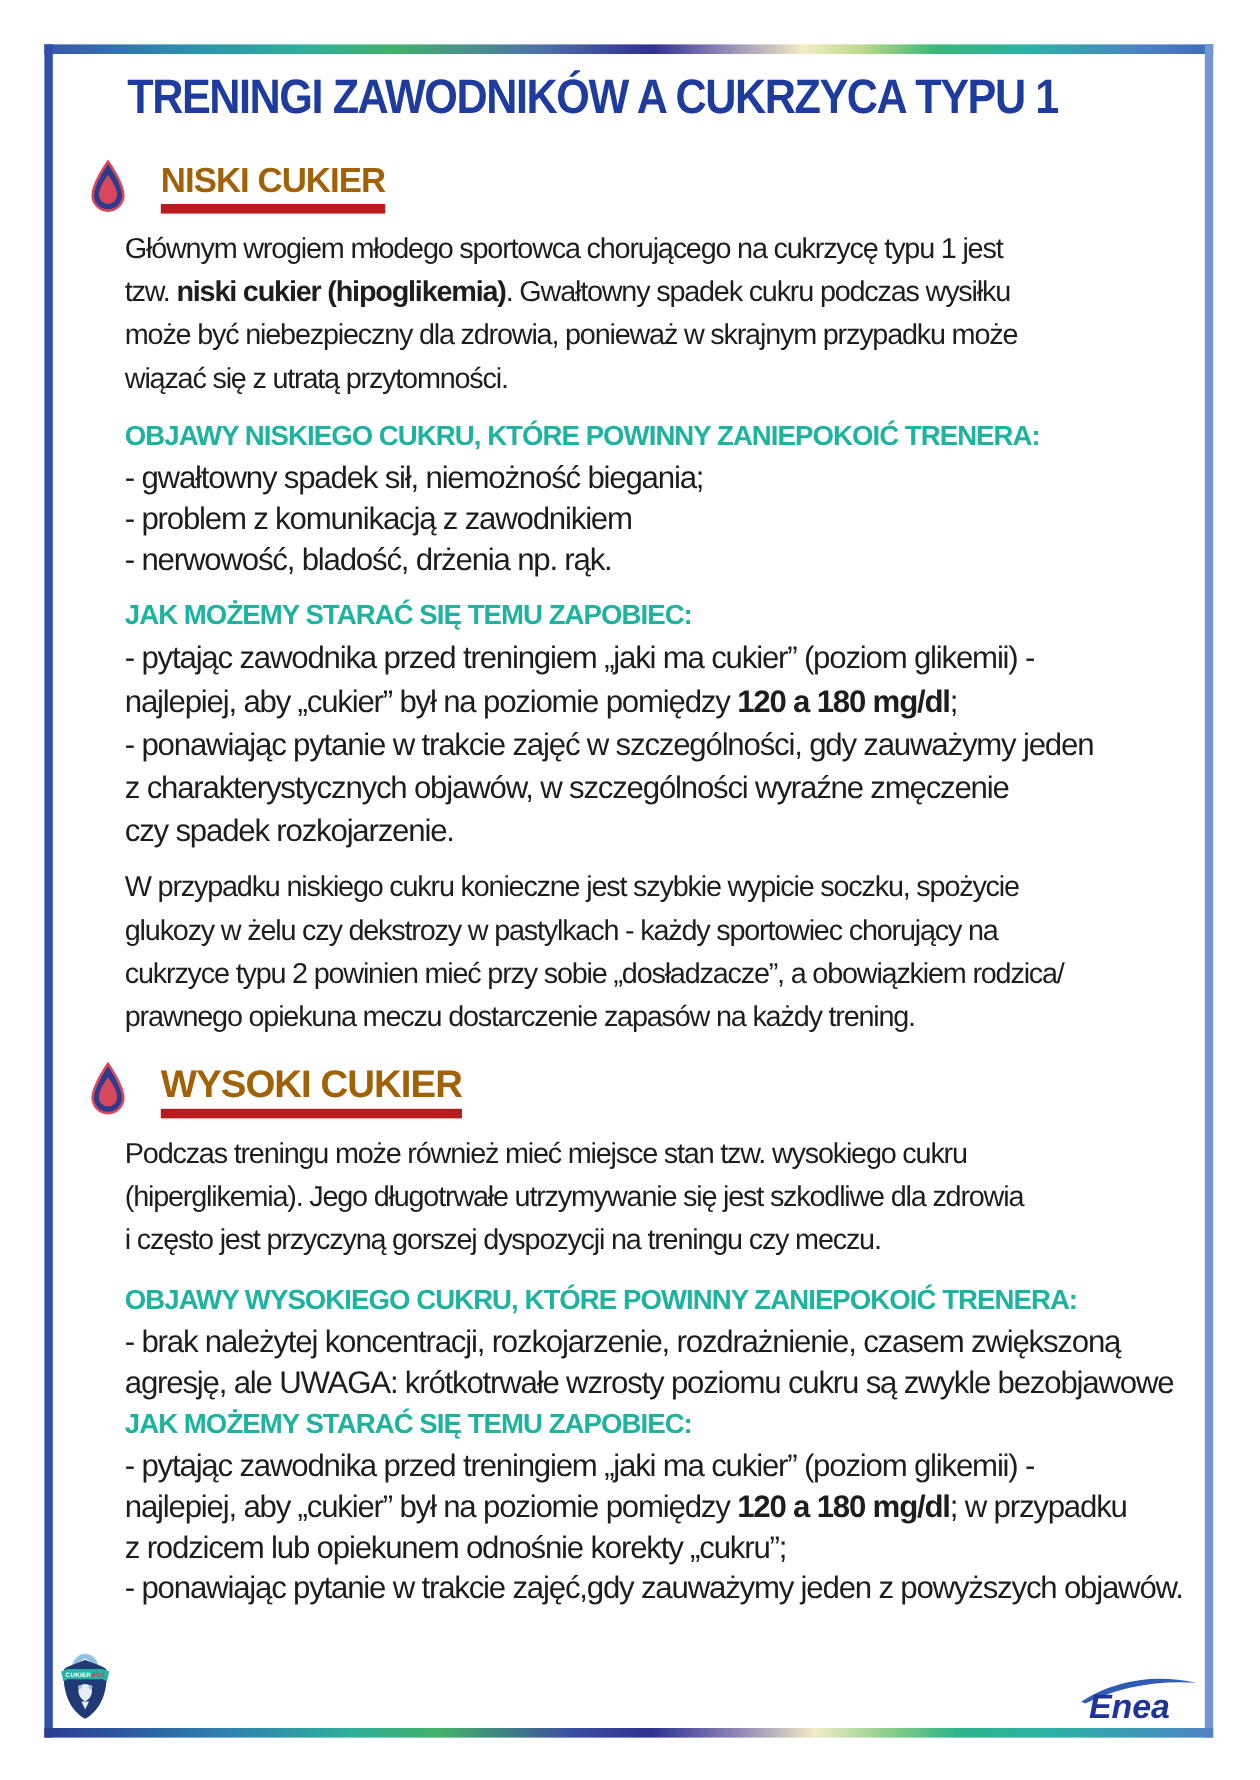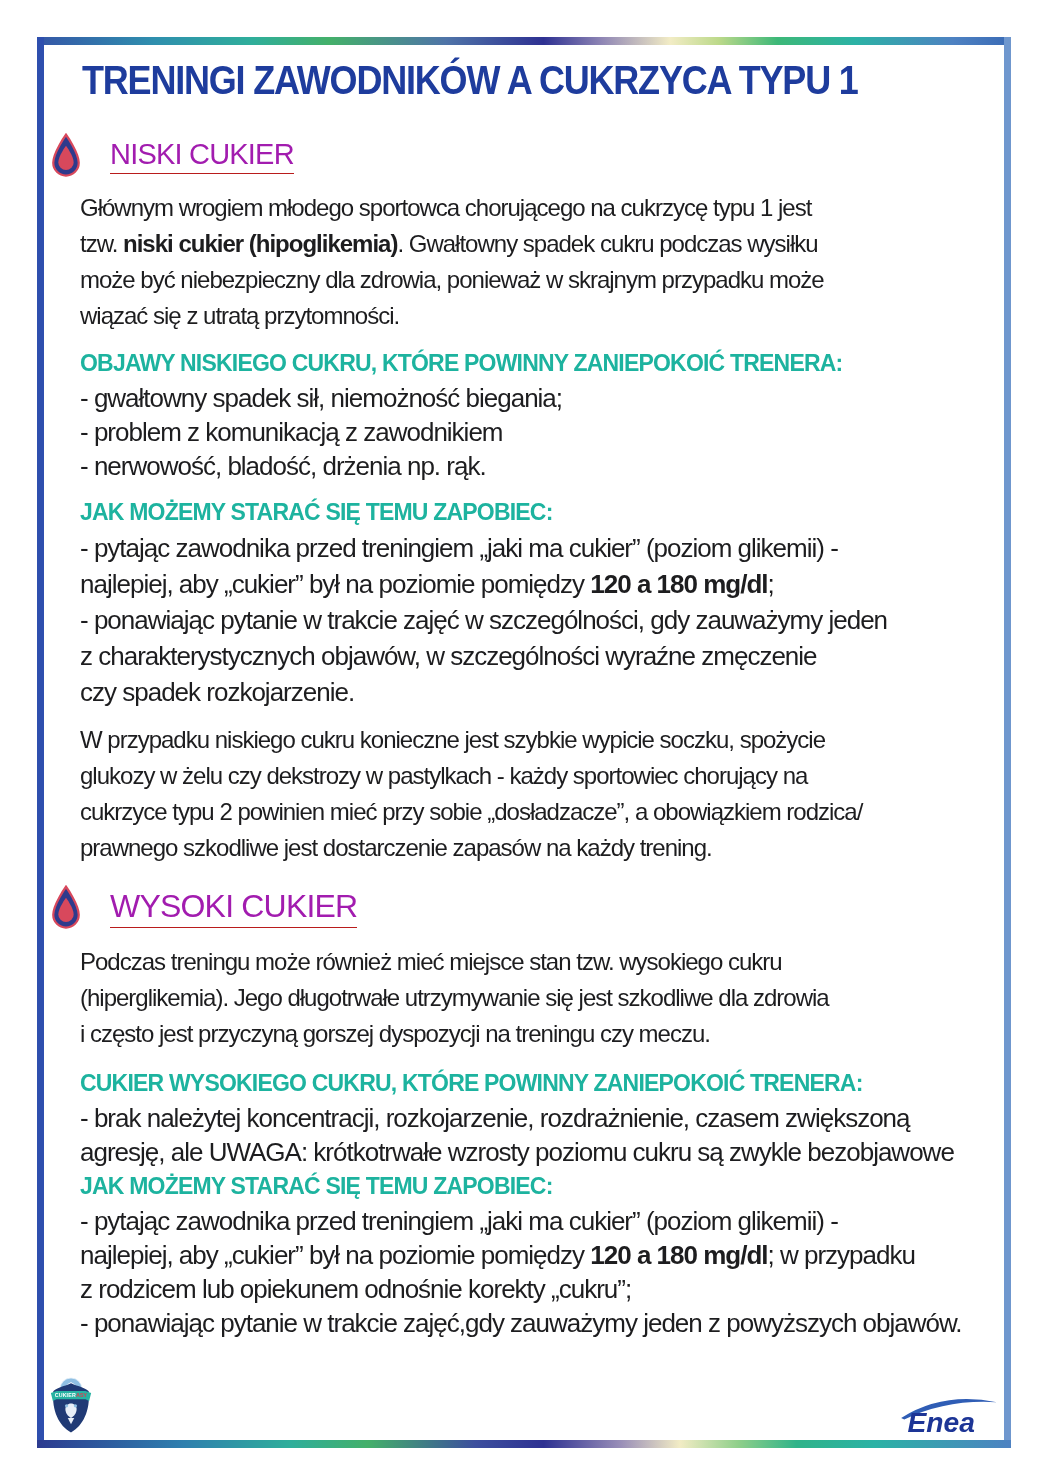--- a/index.html
+++ b/index.html
@@ -11,31 +11,31 @@
   .frame-top,.frame-bottom{position:absolute;left:37px;width:974px;height:8px;}
   .frame-top{top:37px;
     background:linear-gradient(90deg,#3556a7 0%,#2f8fae 12%,#2fae9b 22%,#44b06a 30%,#4f74a8 42%,#2e3192 52%,#8f86b5 58%,#f2ecc5 65%,#bcd98a 70%,#3db878 76%,#2bb2a5 84%,#4e82c2 94%,#3a6ab5 100%);}
   .frame-bottom{top:1440px;
     background:linear-gradient(90deg,#2c3b90 0%,#2f7fae 15%,#2fae9b 26%,#44b06a 34%,#3d4f9e 45%,#2e3192 52%,#9a8fb8 60%,#f2ecc5 66%,#8fcf8a 72%,#2fb389 78%,#2bb2a5 86%,#4e82c2 100%);}
   .frame-left,.frame-right{position:absolute;top:37px;width:7px;height:1411px;}
   .frame-left{left:37px;background:#2e4fae;}
   .frame-right{left:1004px;background:#6f97ce;}
 
   
-  .content{position:absolute;left:80px;top:58px;width:914px;}
+  .content{position:absolute;left:104px;top:58px;width:914px;}
   .title{
     font-size:36px;font-weight:bold;color:#1e3c9d;letter-spacing:-1.2px;
     line-height:46px;margin:0 0 26px 2px;white-space:nowrap;
     transform:scaleY(1.12);transform-origin:left center;
   }
   .sec-row{display:flex;align-items:center;margin:0 0 8px -31px;height:52px;}
   .sec-row .drop{width:34px;height:48px;flex:0 0 auto;}
   .sec-head{
-    font-weight:normal;color:#a21caf;letter-spacing:-0.8px;margin:0 0 0 27px;
-    border-bottom:1px solid #b91c1c;padding-bottom:2px;white-space:nowrap;
+    font-weight:bold;color:#a16207;letter-spacing:-0.8px;margin:0 0 0 27px;
+    border-bottom:8px solid #b91c1c;padding-bottom:2px;white-space:nowrap;
   }
   .sec-head.low{font-size:29px;}
   .sec-head.high{font-size:32px;}
   .ln{white-space:nowrap;}
   .para .ln{line-height:36px;font-size:24px;letter-spacing:-1px;}
   .list .ln{line-height:34px;font-size:26px;letter-spacing:-1px;}
   .list.lh36 .ln{line-height:36px;}
   .sub-title{
     font-size:23px;font-weight:bold;color:#1db39f;letter-spacing:-0.8px;
     line-height:30px;margin:14px 0 3px 0;white-space:nowrap;
@@ -90,40 +90,40 @@
       <div class="ln"><span>najlepiej, aby „cukier” był na poziomie pomiędzy </span><span class="b">120 a 180 mg/dl</span><span>;</span></div>
       <div class="ln">- ponawiając pytanie w trakcie zajęć w szczególności, gdy zauważymy jeden</div>
       <div class="ln">z charakterystycznych objawów, w szczególności wyraźne zmęczenie</div>
       <div class="ln">czy spadek rozkojarzenie.</div>
     </div>
 
     <div class="para mt12">
       <div class="ln">W przypadku niskiego cukru konieczne jest szybkie wypicie soczku, spożycie</div>
       <div class="ln">glukozy w żelu czy dekstrozy w pastylkach - każdy sportowiec chorujący na</div>
       <div class="ln">cukrzyce typu 2 powinien mieć przy sobie „dosładzacze”, a obowiązkiem rodzica/</div>
-      <div class="ln">prawnego szkodliwe jest dostarczenie zapasów na każdy trening.</div>
+      <div class="ln">prawnego opiekuna meczu dostarczenie zapasów na każdy trening.</div>
     </div>
   </section>
 
   <section>
     <div class="sec-row second">
       <svg class="drop" viewBox="0 0 40 56">
         <path d="M20 3 C20 3 5 24 5 36 a15 15 0 0 0 30 0 C35 24 20 3 20 3 Z" fill="#2e3a8c" stroke="#d8485c" stroke-width="2.6"></path>
         <path d="M20 16 C20 16 11 28 11 35.5 a9 9 0 0 0 18 0 C29 28 20 16 20 16 Z" fill="#d8485c"></path>
       </svg>
       <h2 class="sec-head high">WYSOKI CUKIER</h2>
     </div>
 
     <div class="para mt6">
       <div class="ln">Podczas treningu może również mieć miejsce stan tzw. wysokiego cukru</div>
       <div class="ln">(hiperglikemia). Jego długotrwałe utrzymywanie się jest szkodliwe dla zdrowia</div>
       <div class="ln">i często jest przyczyną gorszej dyspozycji na treningu czy meczu.</div>
     </div>
 
-    <h3 class="sub-title mt16">CUKIER WYSOKIEGO CUKRU, KTÓRE POWINNY ZANIEPOKOIĆ TRENERA:</h3>
+    <h3 class="sub-title mt16">OBJAWY WYSOKIEGO CUKRU, KTÓRE POWINNY ZANIEPOKOIĆ TRENERA:</h3>
     <div class="list">
       <div class="ln">- brak należytej koncentracji, rozkojarzenie, rozdrażnienie, czasem zwiększoną</div>
       <div class="ln">agresję, ale UWAGA: krótkotrwałe wzrosty poziomu cukru są zwykle bezobjawowe</div>
     </div>
 
     <h3 class="sub-title mt2">JAK MOŻEMY STARAĆ SIĘ TEMU ZAPOBIEC:</h3>
     <div class="list">
       <div class="ln">- pytając zawodnika przed treningiem „jaki ma cukier” (poziom glikemii) -</div>
       <div class="ln"><span>najlepiej, aby „cukier” był na poziomie pomiędzy </span><span class="b">120 a 180 mg/dl</span><span>; w przypadku</span></div>
       <div class="ln">z rodzicem lub opiekunem odnośnie korekty „cukru”;</div>

